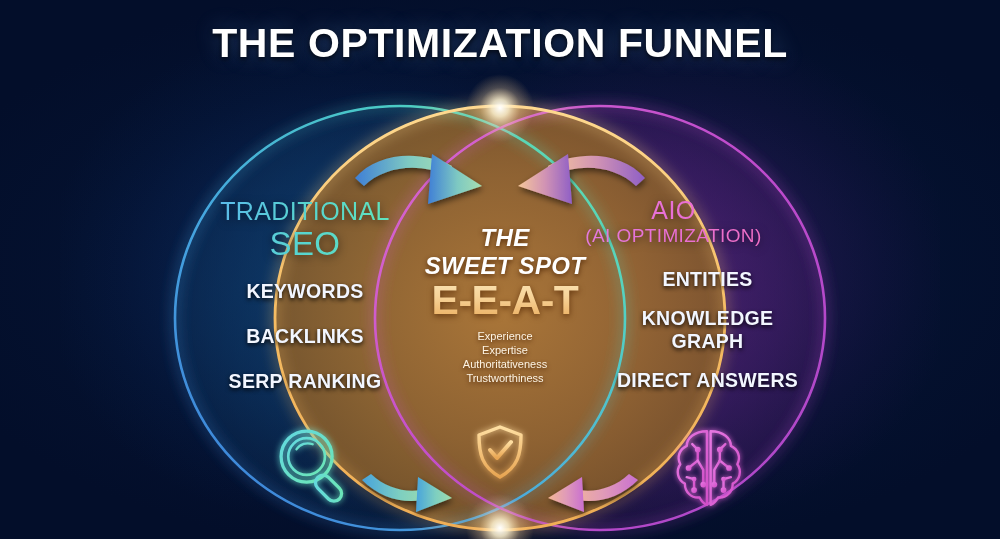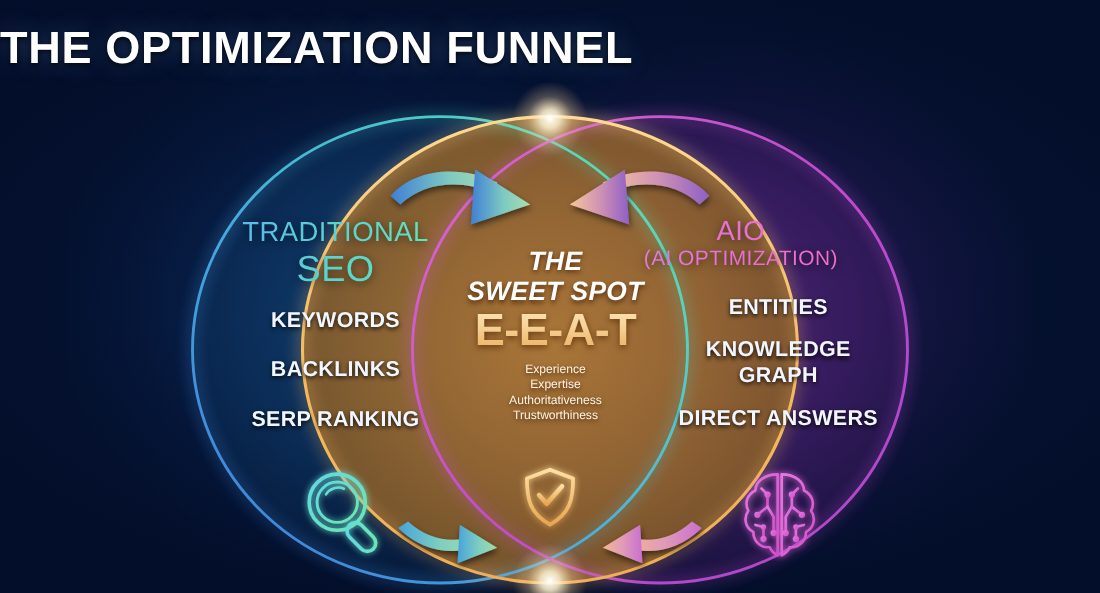--- a/index.html
+++ b/index.html
@@ -23,21 +23,21 @@
   }
   .bg-glow-right {
     position:absolute; right:60px; top:40px; width:520px; height:470px;
     background:radial-gradient(ellipse at 50% 50%, rgba(120,40,150,0.30) 0%, rgba(70,25,110,0.12) 55%, rgba(0,0,0,0) 75%);
     pointer-events:none;
   }
 
   
   #title {
     position:absolute; top:20px; left:0; width:1000px;
-    text-align:left;
+    text-align:center;
     font-size:41px; font-weight:bold; letter-spacing:0.6px;
     color:#ffffff;
     text-shadow:0 2px 5px rgba(0,0,0,0.75), 0 0 22px rgba(140,190,255,0.30);
   }
 
   
   #venn { position:absolute; left:0; top:0; width:1000px; height:539px; }
 
   
   .lbl { position:absolute; text-align:center; }

